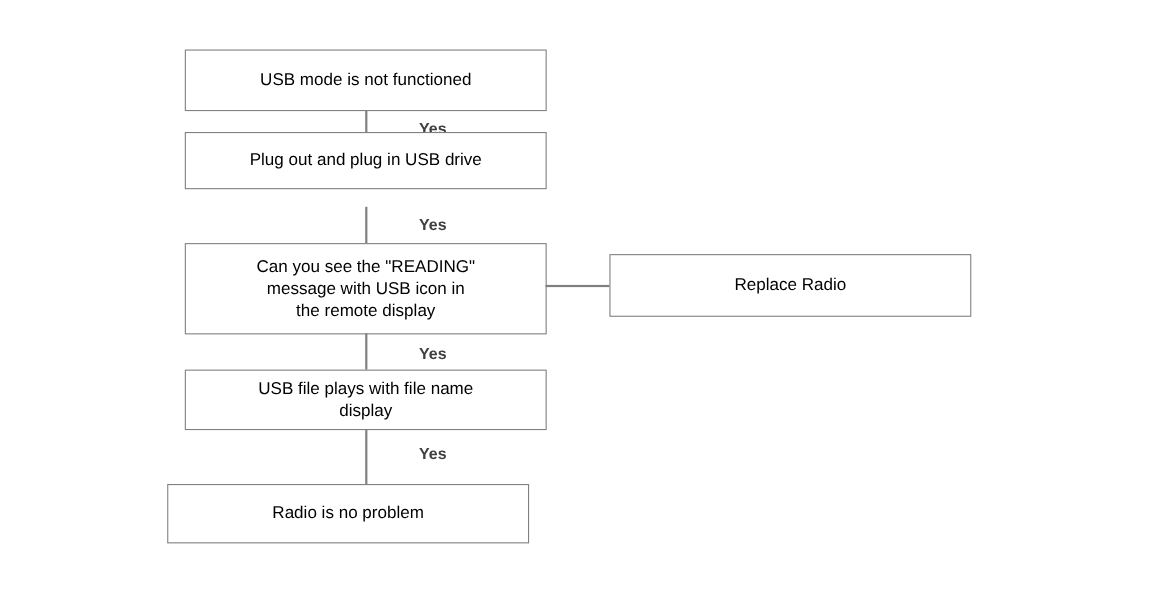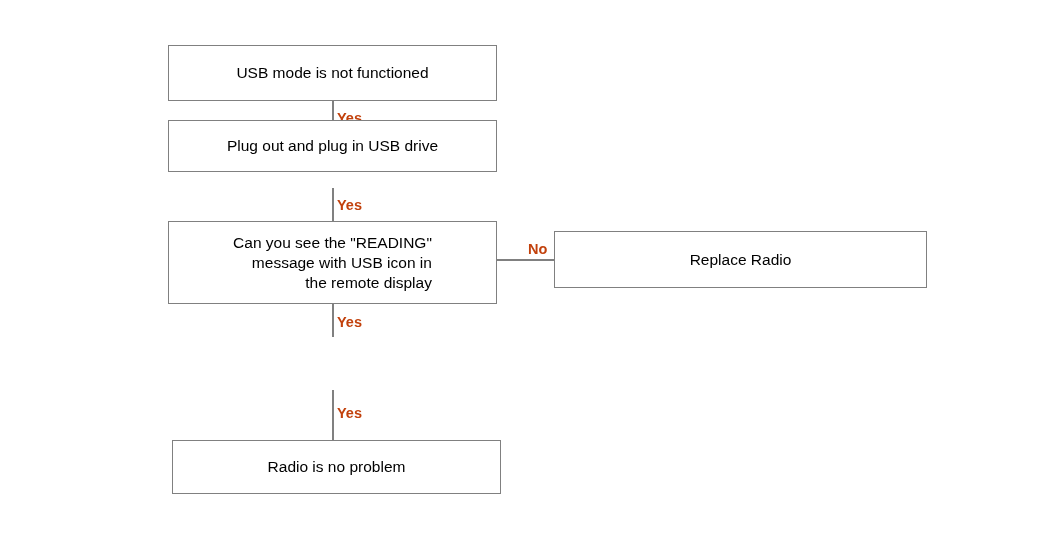--- a/index.html
+++ b/index.html
@@ -21,34 +21,34 @@
     background: #ffffff;
   }
   .node {
     position: absolute;
     box-sizing: border-box;
     border: 1.5px solid #808080;
     background: #ffffff;
     display: flex;
     align-items: center;
     justify-content: center;
-    text-align: right;
+    text-align: center;
     font-size: 15.5px;
     line-height: 20px;
     color: #000000;
     padding: 2px 6px;
     white-space: pre-line;
   }
   
   #n-start   { left: 168px; top: 45px;  width: 329px; height: 56px; }
   #n-replug  { left: 168px; top: 120px; width: 329px; height: 52px; }
   #n-decide  { left: 168px; top: 221px; width: 329px; height: 83px; }
   #n-playing { left: 168px; top: 336px; width: 329px; height: 55px; }
-  #n-ok      { left: 172px; top: 440px; width: 329px; height: 54px; }
-  #n-replace { left: 554px; top: 231px; width: 373px; height: 57px; }
+  #n-ok      { left: 152px; top: 440px; width: 329px; height: 54px; }
+  #n-replace { left: 554px; top: 231px; width: 329px; height: 57px; }
 
   .vline {
     position: absolute;
     width: 1.5px;
     background: #808080;
     left: 332px;
   }
   #v1 { top: 100px; height: 38px; }
   #v2 { top: 188px; height: 34px; }
   #v3 { top: 303px; height: 34px; }
@@ -58,23 +58,24 @@
     position: absolute;
     height: 1.5px;
     background: #808080;
   }
   #h-no { left: 496px; top: 259px; width: 59px; }
 
   .edge-label {
     position: absolute;
     font-size: 14.5px;
     font-weight: bold;
-    color: #c2410c;
+    color: #404040;
     line-height: 17px;
     white-space: nowrap;
+    margin-left: 44px;
   }
   #lbl-yes1 { left: 337px; top: 110px; }
   #lbl-yes2 { left: 337px; top: 197px; }
   #lbl-yes3 { left: 337px; top: 314px; }
   #lbl-yes4 { left: 337px; top: 405px; }
   #lbl-no1  { left: 528px; top: 241px; }
 </style>
 </head>
 <body>
 
@@ -95,19 +96,21 @@
 the remote display</div>
 
   <div class="hline" id="h-no"></div>
   <div class="edge-label" id="lbl-no1">No</div>
 
   <div class="node" id="n-replace">Replace Radio</div>
 
   <div class="vline" id="v3"></div>
   <div class="edge-label" id="lbl-yes3">Yes</div>
 
+  <div class="node" id="n-playing">USB file plays with file name
+display</div>
 
   <div class="vline" id="v4"></div>
   <div class="edge-label" id="lbl-yes4">Yes</div>
 
   <div class="node" id="n-ok">Radio is no problem</div>
 
 </div>
 
 </body></html>

